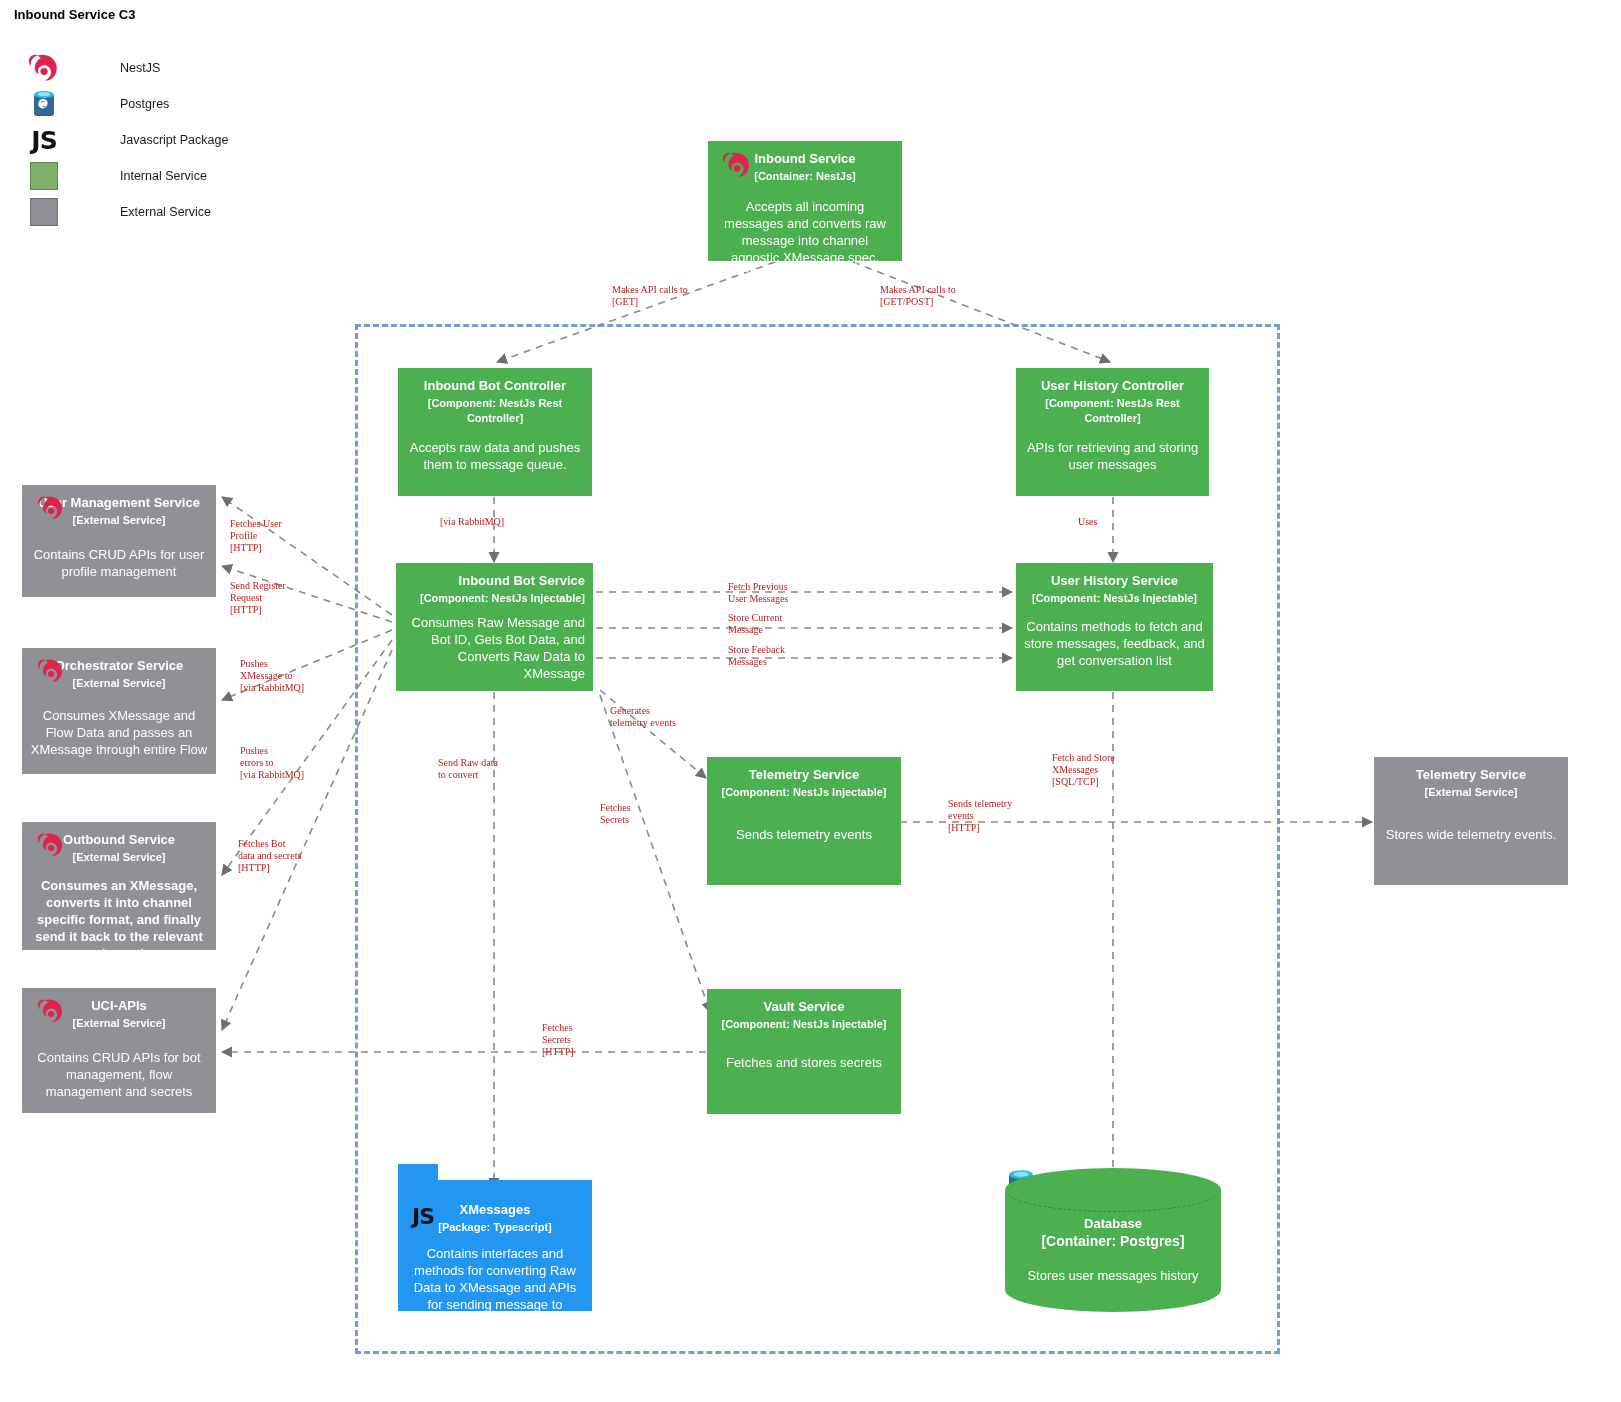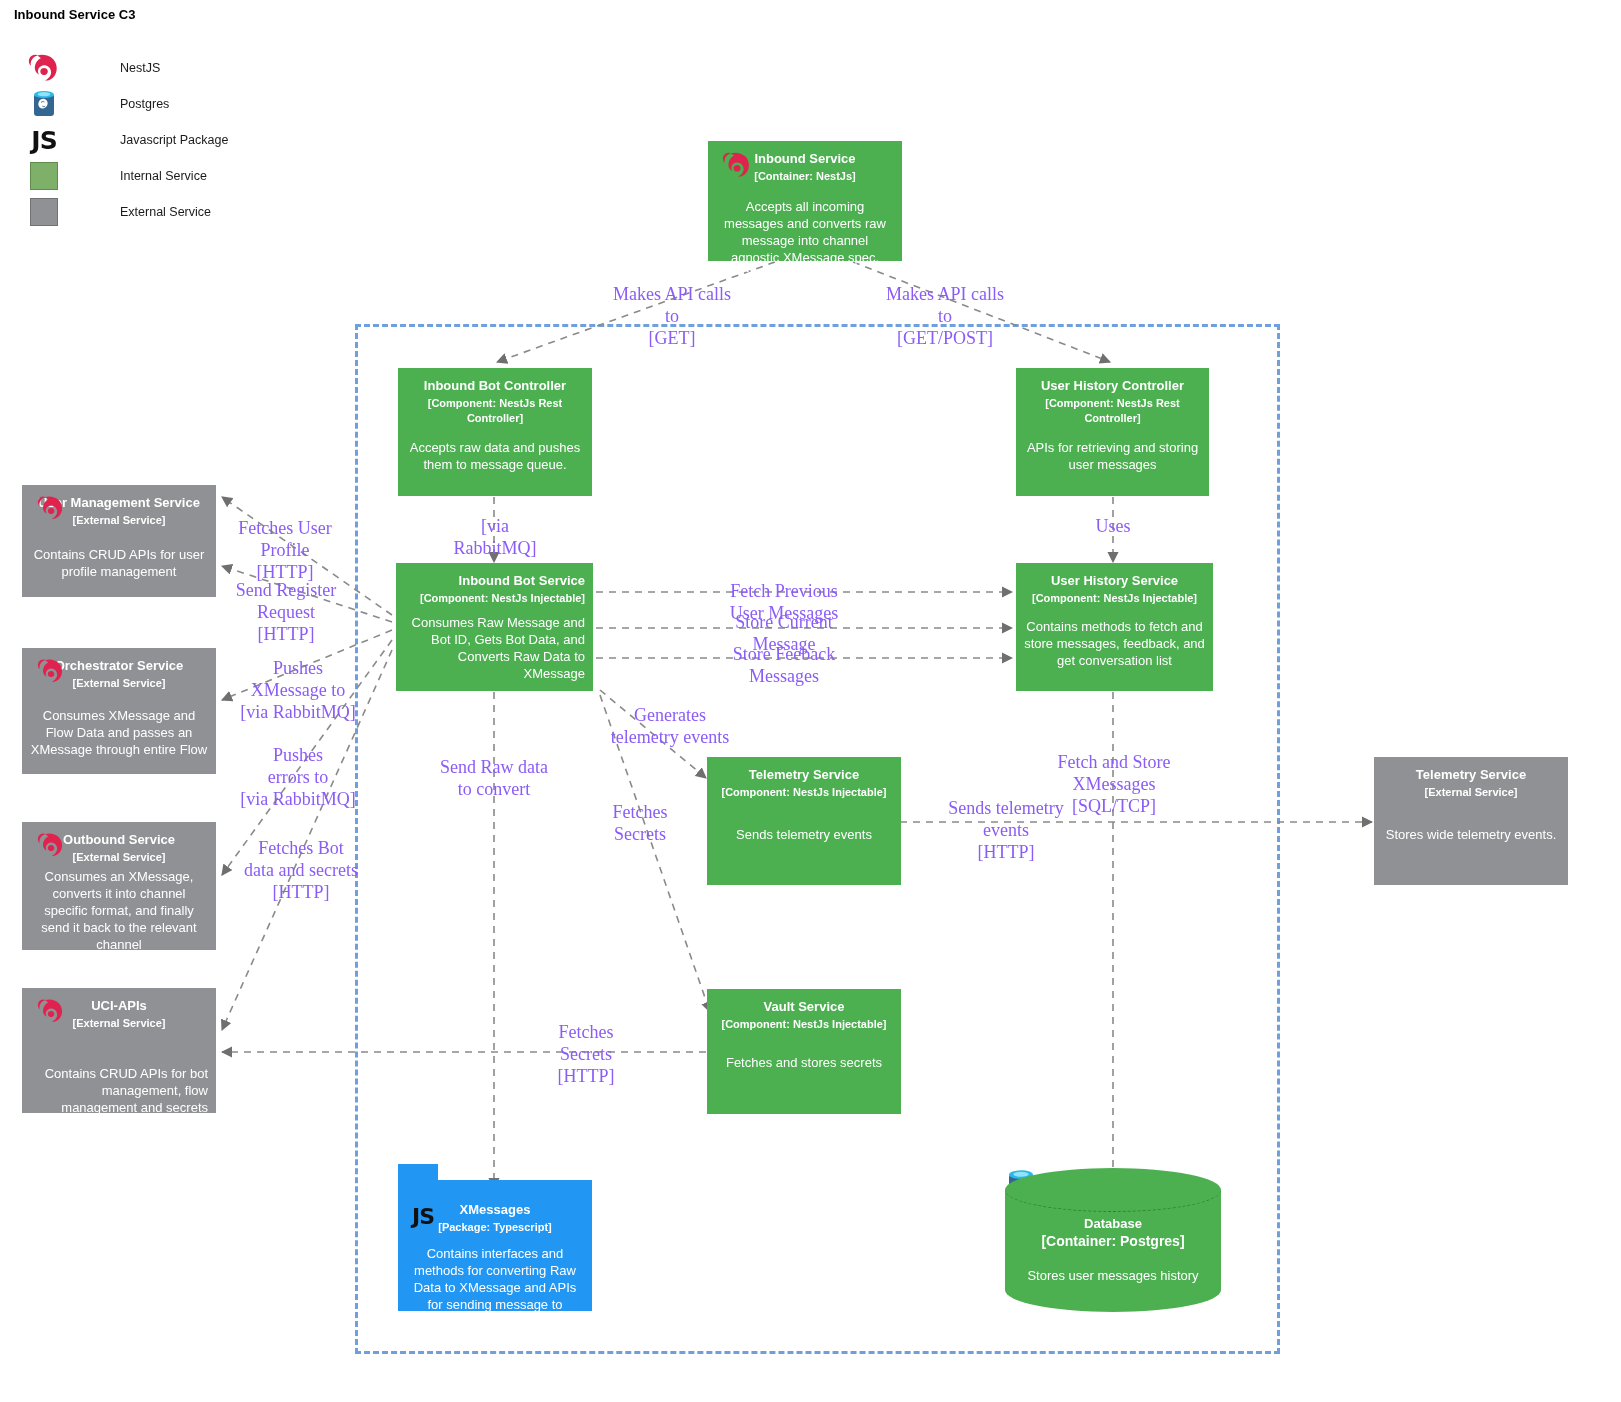--- a/index.html
+++ b/index.html
@@ -41,22 +41,22 @@
 
   
   .db{position:absolute;}
   .db-body{position:absolute;left:0;top:22px;width:100%;height:calc(100% - 44px);background:#4caf50;}
   .db-top{position:absolute;left:0;top:0;width:100%;height:44px;background:#4caf50;border-radius:50%;
           border-bottom:1px dashed #2e7d32;box-sizing:border-box;}
   .db-bot{position:absolute;left:0;bottom:0;width:100%;height:44px;background:#4caf50;border-radius:50%;}
   .db-text{position:absolute;left:0;width:100%;text-align:center;color:#fff;}
 
   
-  .elabel{position:absolute;font-family:"Liberation Serif",serif;font-size:18px;color:#8b5cf6;
-          text-align:center;line-height:1.22;white-space:pre-line;}
+  .elabel{position:absolute;font-family:"Liberation Serif",serif;font-size:10px;color:#b91c1c;
+          line-height:1.22;white-space:pre-line;}
 </style>
 </head>
 <body>
 
 <div id="canvas">
 
   <div class="diagram-title">Inbound Service C3</div>
 
   <div class="legend">
 
@@ -251,34 +251,34 @@
   <div class="node external" style="left:22px;top:822px;width:194px;height:128px;">
     <span class="nest-ico">
       <svg width="30" height="26" viewBox="0 0 34 30">
         <path d="M9 3 C5 5 3 9 4 13 C2 11 1.2 8 2.4 5.4 C4 2 8 1 11 2.5 Z" fill="#e0234e"></path>
         <path d="M10.5 2.5 C15 1 22 2 26 6 C30 10 31 17 28 22 C26 25.5 22 28 18 27.5 C21 26 23.5 23.5 24 20.5 C24.6 17 22.5 13.5 19 12.5 C16 11.6 13 13 11.6 15.6 C10.6 17.5 10.8 19.8 12 21.4 C10 20.6 8.4 18.8 8 16.6 C7.2 12 9.6 7 13.8 5.2 Z" fill="#e0234e"></path>
         <path d="M13.5 17.2 C14.4 15.2 17.2 14.4 19.2 15.6 C21 16.7 21.4 19.2 20 20.8 C18.6 22.5 15.6 22.5 14.2 20.8 C13.4 19.8 13.2 18.4 13.5 17.2 Z" fill="#e0234e"></path>
       </svg>
     </span>
     <div class="n-title">Outbound Service</div>
     <div class="n-tech">[External Service]</div>
-    <div class="n-desc" style="margin-top:3px;">Consumes an XMessage, converts it into channel specific format, and finally send it back to the relevant channel</div>
+    <div class="n-desc" style="margin-top:12px;font-weight:bold;">Consumes an XMessage, converts it into channel specific format, and finally send it back to the relevant channel</div>
   </div>
 
   <div class="node external" style="left:22px;top:988px;width:194px;height:125px;">
     <span class="nest-ico">
       <svg width="30" height="26" viewBox="0 0 34 30">
         <path d="M9 3 C5 5 3 9 4 13 C2 11 1.2 8 2.4 5.4 C4 2 8 1 11 2.5 Z" fill="#e0234e"></path>
         <path d="M10.5 2.5 C15 1 22 2 26 6 C30 10 31 17 28 22 C26 25.5 22 28 18 27.5 C21 26 23.5 23.5 24 20.5 C24.6 17 22.5 13.5 19 12.5 C16 11.6 13 13 11.6 15.6 C10.6 17.5 10.8 19.8 12 21.4 C10 20.6 8.4 18.8 8 16.6 C7.2 12 9.6 7 13.8 5.2 Z" fill="#e0234e"></path>
         <path d="M13.5 17.2 C14.4 15.2 17.2 14.4 19.2 15.6 C21 16.7 21.4 19.2 20 20.8 C18.6 22.5 15.6 22.5 14.2 20.8 C13.4 19.8 13.2 18.4 13.5 17.2 Z" fill="#e0234e"></path>
       </svg>
     </span>
     <div class="n-title">UCI-APIs</div>
     <div class="n-tech">[External Service]</div>
-    <div class="n-desc" style="margin-top:34px;text-align:right;">Contains CRUD APIs for bot management, flow management and secrets</div>
+    <div class="n-desc" style="margin-top:18px;">Contains CRUD APIs for bot management, flow management and secrets</div>
   </div>
 
   <div class="node external" style="left:1374px;top:757px;width:194px;height:128px;">
     <div class="n-title">Telemetry Service</div>
     <div class="n-tech">[External Service]</div>
     <div class="n-desc" style="margin-top:26px;">Stores wide telemetry events.</div>
   </div>
 
   <div class="elabel" style="left:612px;top:284px;width:120px;">Makes API calls to
 [GET]</div>

